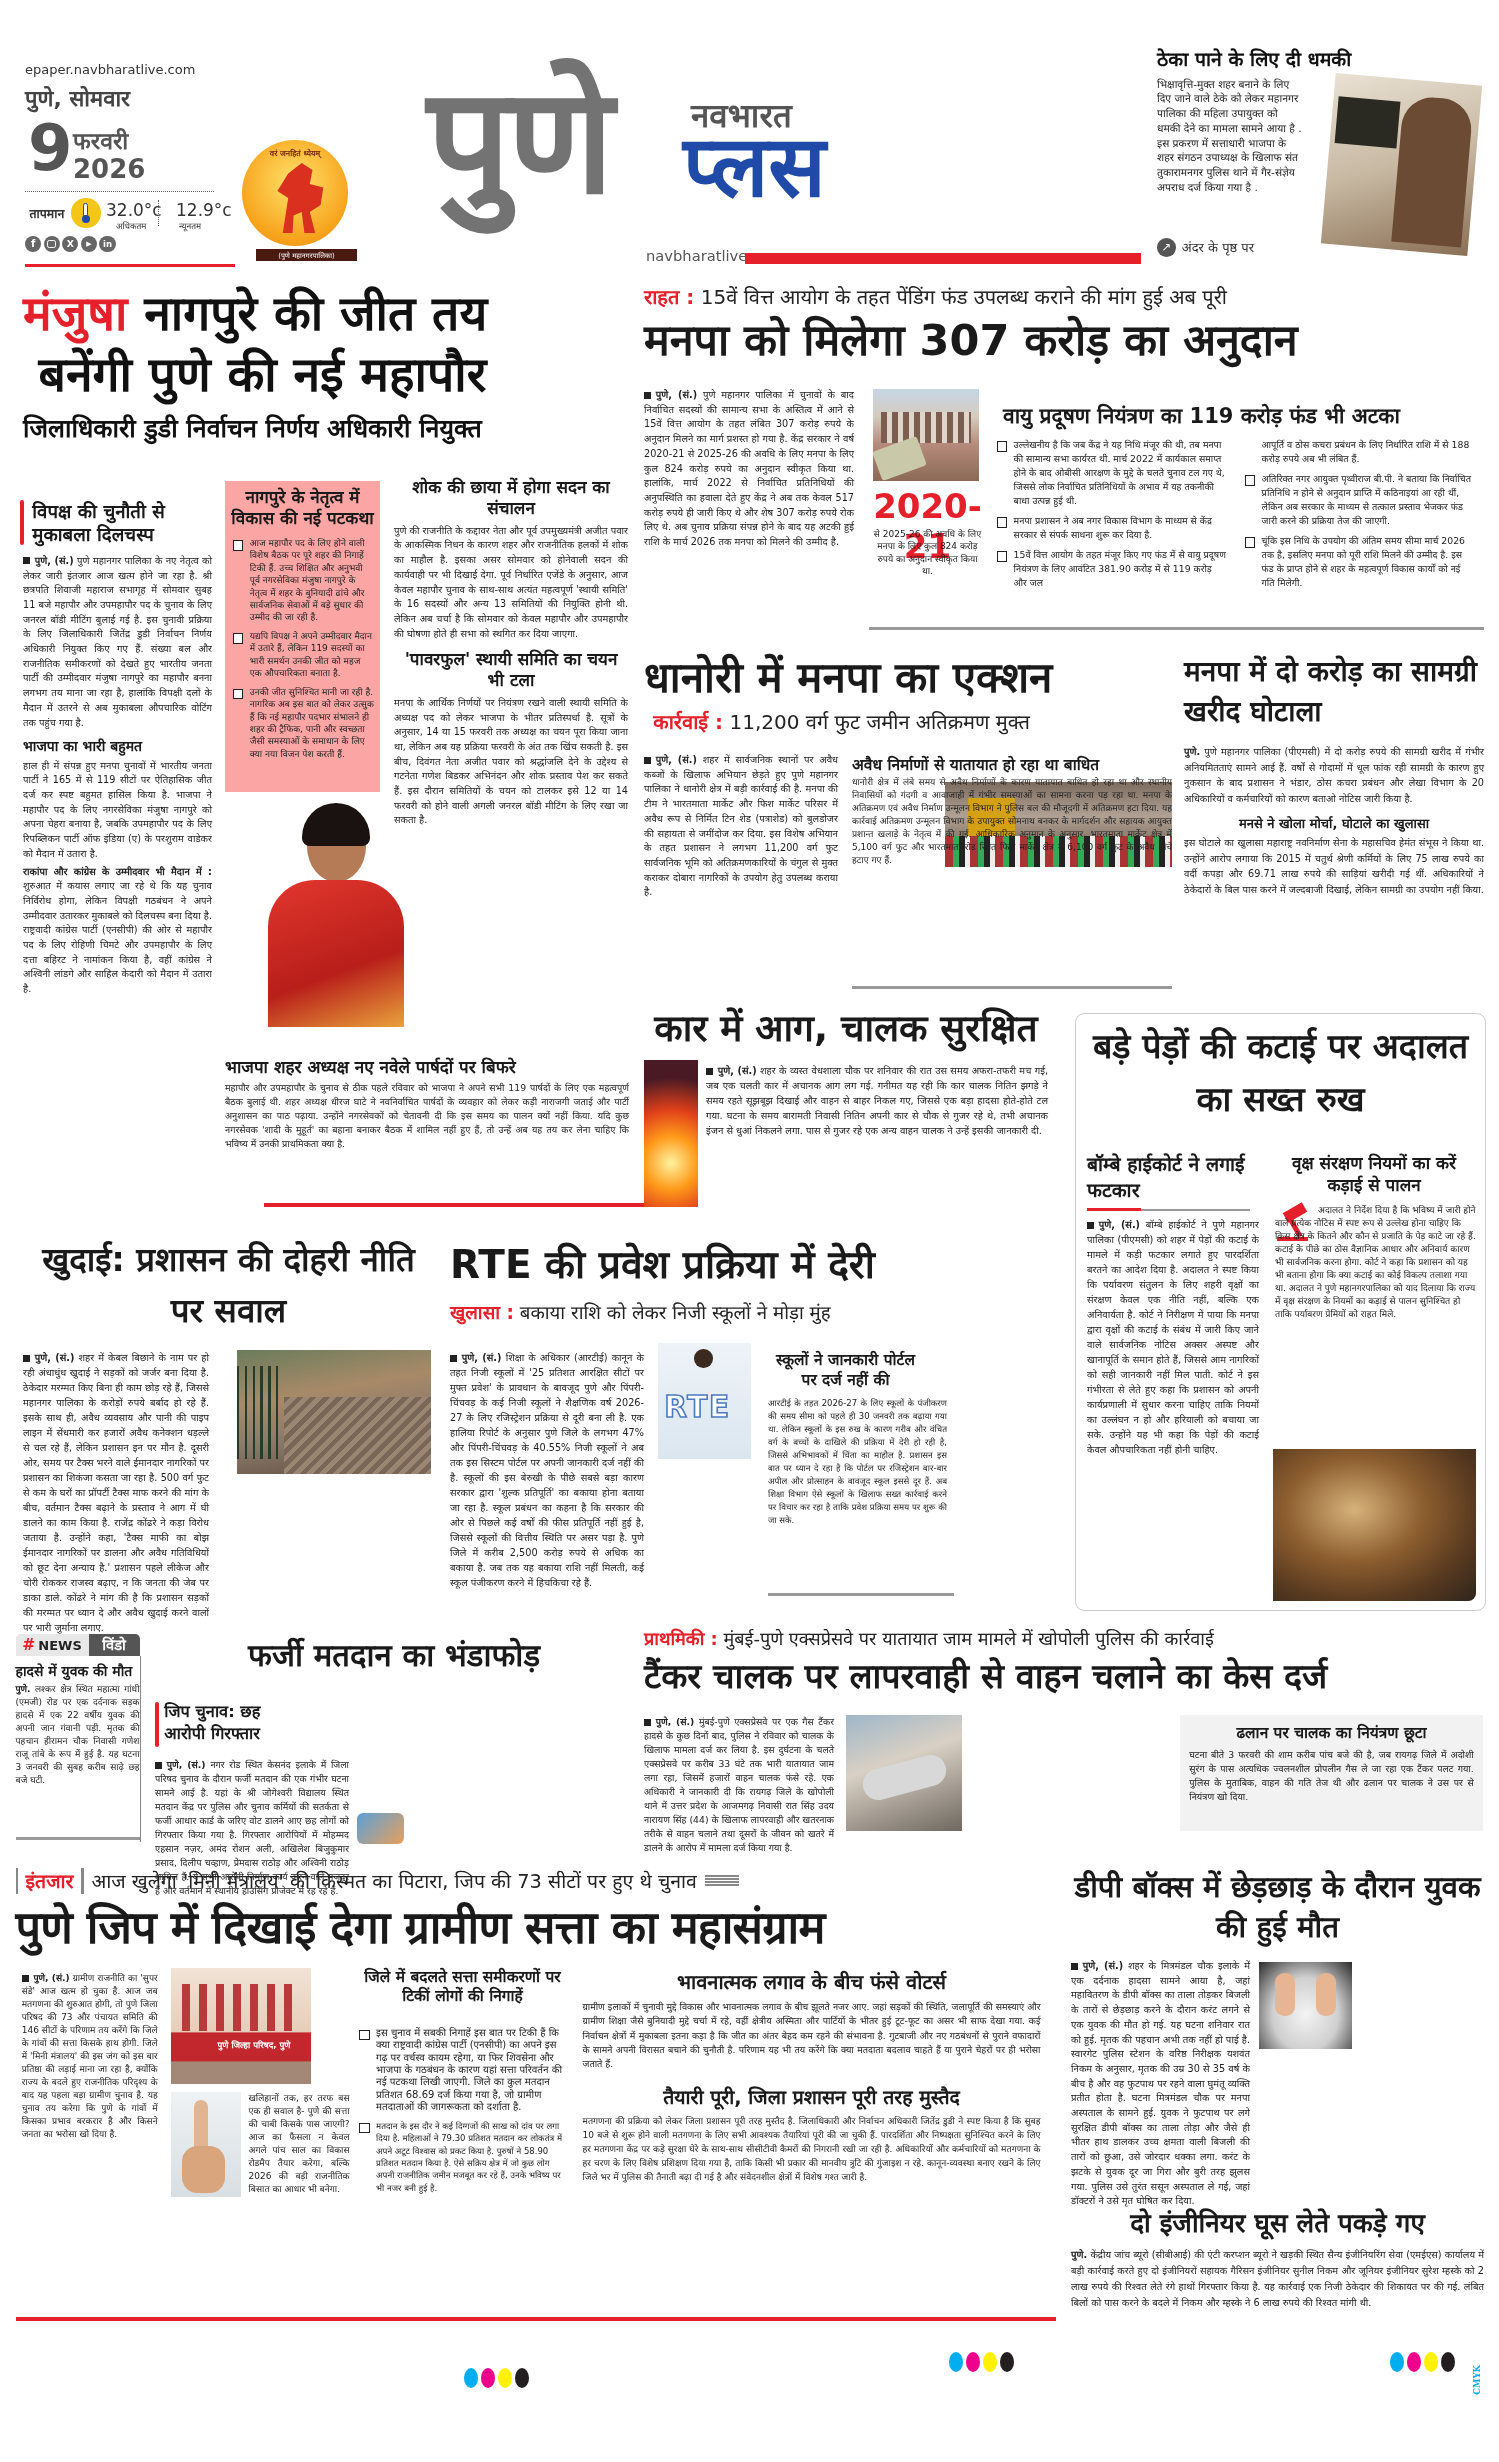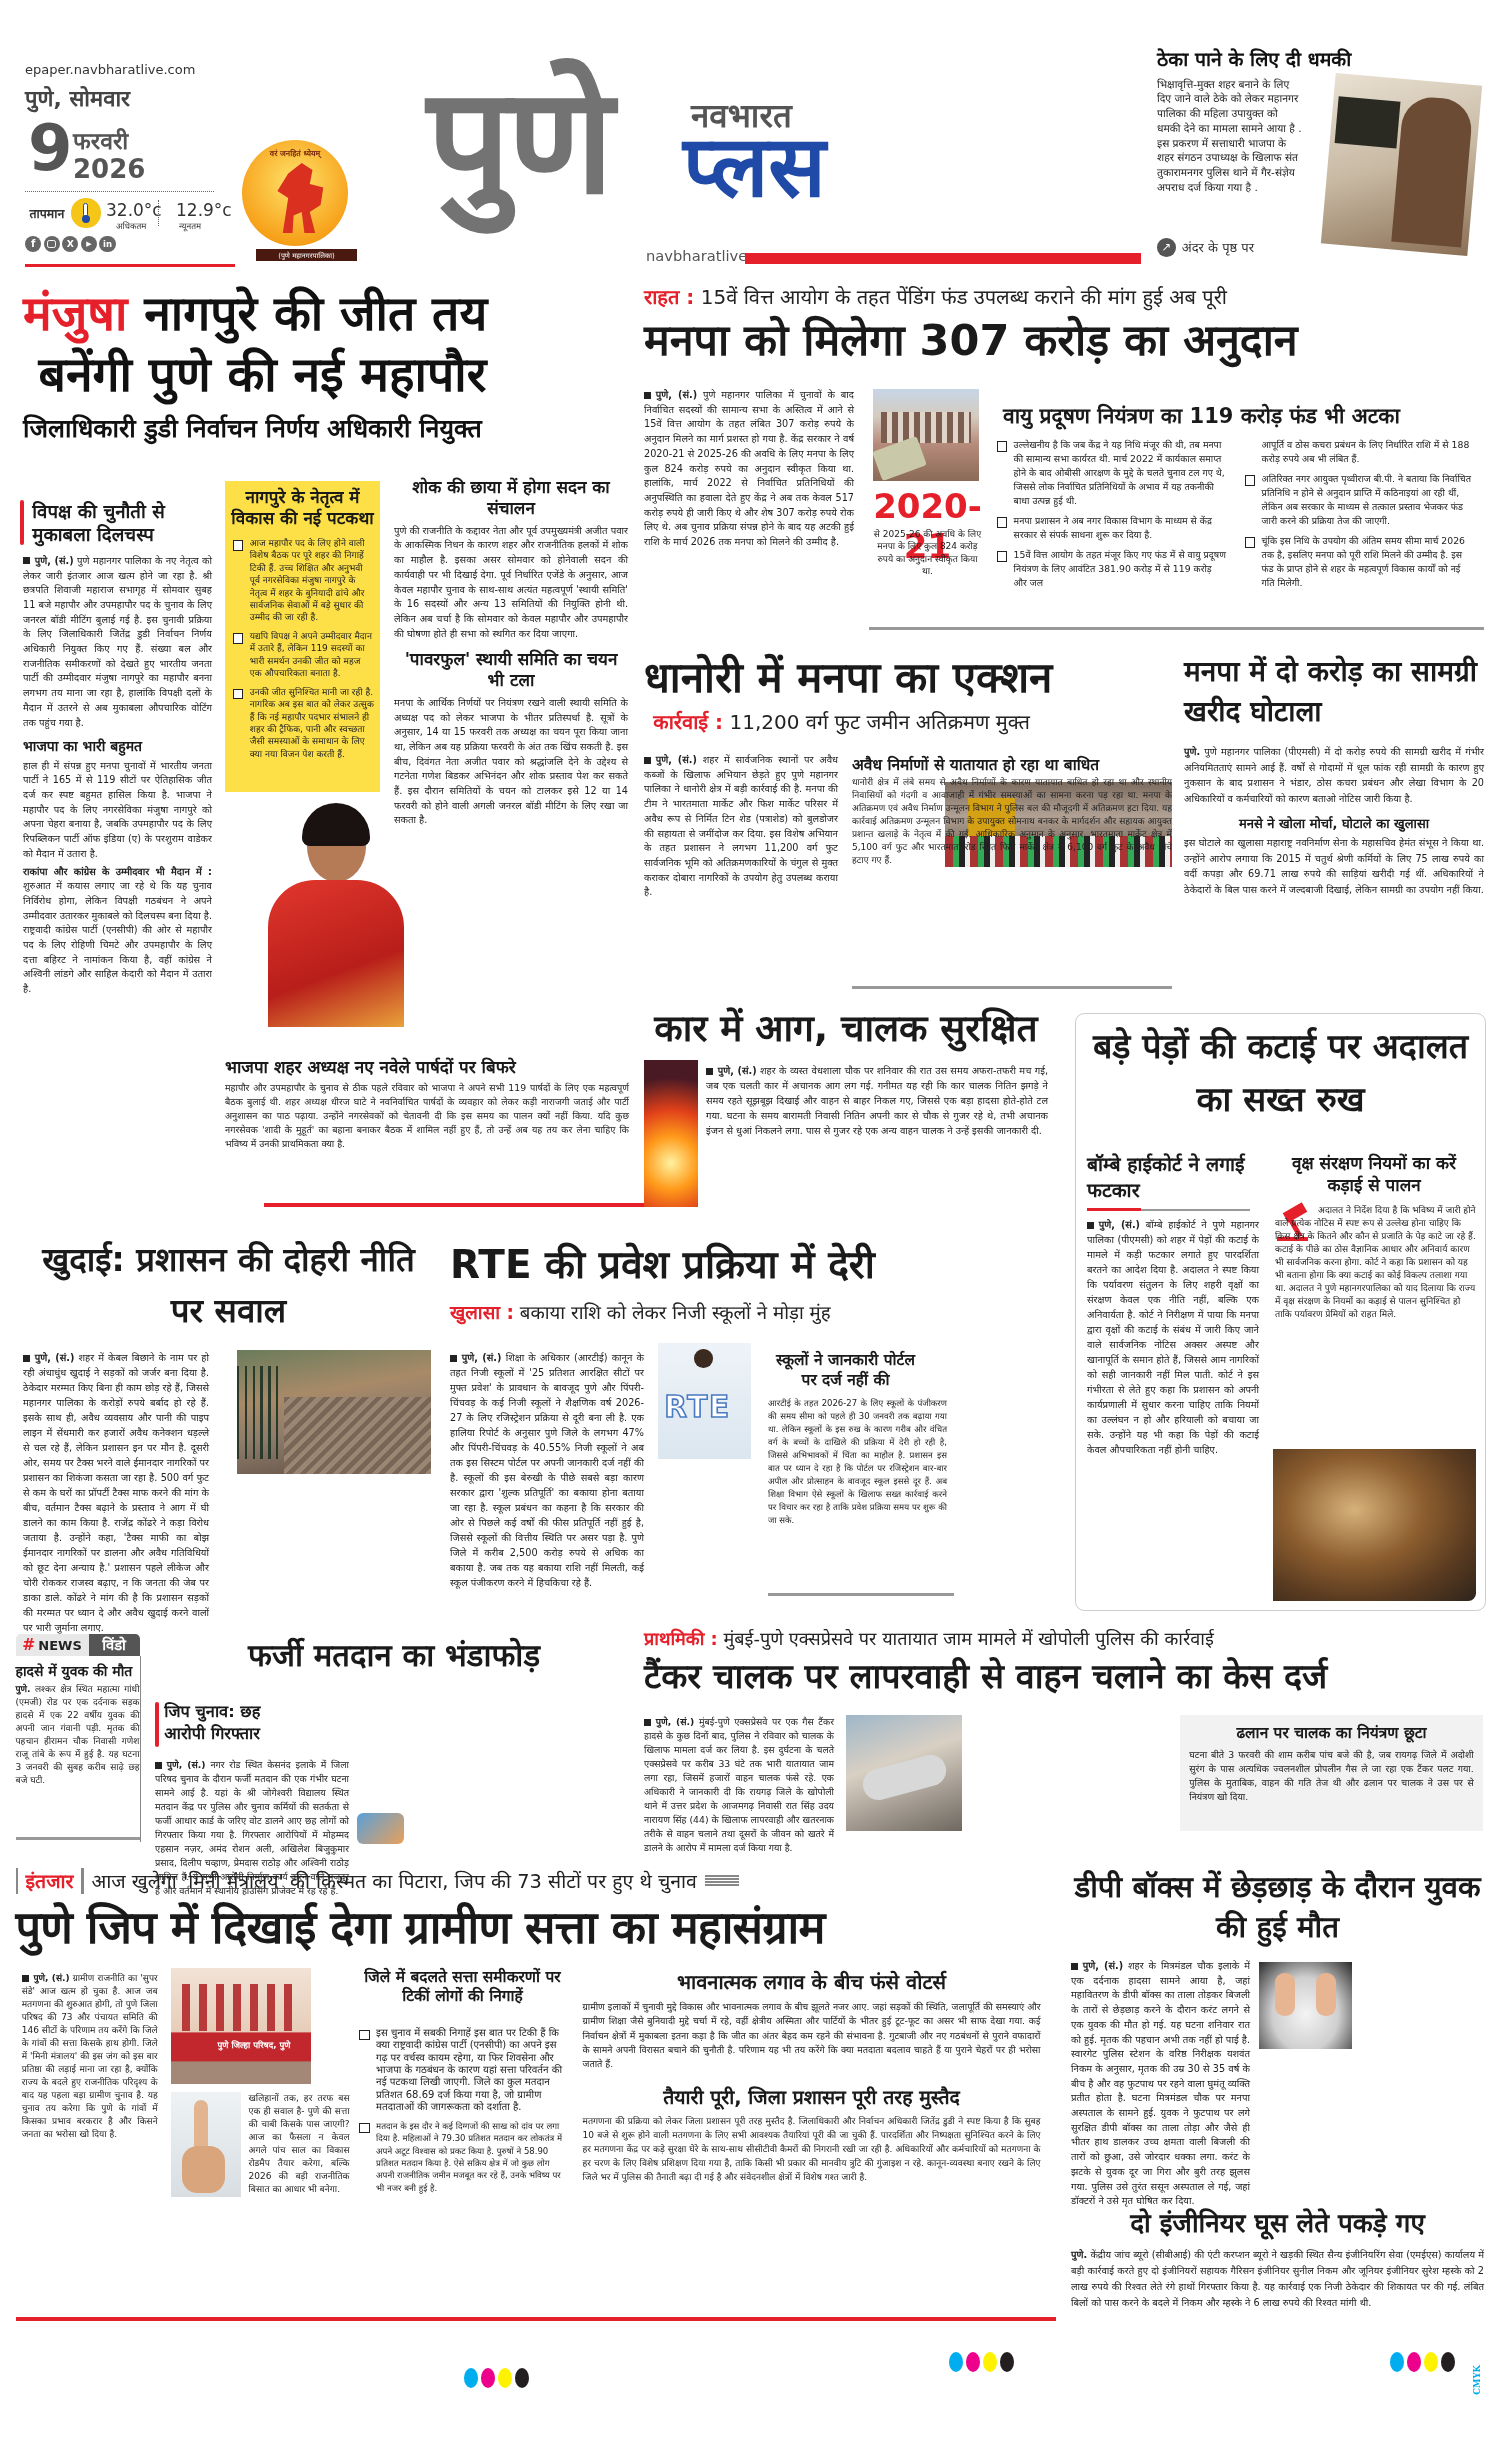--- a/index.html
+++ b/index.html
@@ -90,21 +90,21 @@
 
   <div class="abs" style="left:0;top:217px;width:189px;">
     <div style="position:absolute;left:-3.1px;top:0;width:3.9px;height:45px;background:#e5202a;border-radius:2.3px;"></div>
     <div style="padding-left:9.3px;font-size:18.6px;font-weight:bold;line-height:23px;margin-bottom:7.8px;">विपक्ष की चुनौती से मुकाबला दिलचस्प</div>
     <p class="body-text" style="font-size:9.7px;line-height:14.7px;"><span class="sq"></span><b>पुणे, (सं.)</b> <span>पुणे महानगर पालिका के नए नेतृत्व को लेकर जारी इंतजार आज खत्म होने जा रहा है. श्री छत्रपति शिवाजी महाराज सभागृह में सोमवार सुबह 11 बजे महापौर और उपमहापौर पद के चुनाव के लिए जनरल बॉडी मीटिंग बुलाई गई है. इस चुनावी प्रक्रिया के लिए जिलाधिकारी जितेंद्र डुडी निर्वाचन निर्णय अधिकारी नियुक्त किए गए हैं. संख्या बल और राजनीतिक समीकरणों को देखते हुए भारतीय जनता पार्टी की उम्मीदवार मंजुषा नागपुरे का महापौर बनना लगभग तय माना जा रहा है, हालांकि विपक्षी दलों के मैदान में उतरने से अब मुकाबला औपचारिक वोटिंग तक पहुंच गया है.</span></p>
     <div style="font-size:14px;font-weight:bold;margin:6.2px 0 3.1px;">भाजपा का भारी बहुमत</div>
     <p class="body-text" style="font-size:9.7px;line-height:14.7px;">हाल ही में संपन्न हुए मनपा चुनावों में भारतीय जनता पार्टी ने 165 में से 119 सीटों पर ऐतिहासिक जीत दर्ज कर स्पष्ट बहुमत हासिल किया है. भाजपा ने महापौर पद के लिए नगरसेविका मंजुषा नागपुरे को अपना चेहरा बनाया है, जबकि उपमहापौर पद के लिए रिपब्लिकन पार्टी ऑफ इंडिया (ए) के परशुराम वाडेकर को मैदान में उतारा है.</p>
     <p class="body-text" style="font-size:9.7px;line-height:14.7px;margin-top:3.1px;"><b>राकांपा और कांग्रेस के उम्मीदवार भी मैदान में :</b> <span>शुरुआत में कयास लगाए जा रहे थे कि यह चुनाव निर्विरोध होगा, लेकिन विपक्षी गठबंधन ने अपने उम्मीदवार उतारकर मुकाबले को दिलचस्प बना दिया है. राष्ट्रवादी कांग्रेस पार्टी (एनसीपी) की ओर से महापौर पद के लिए रोहिणी चिमटे और उपमहापौर के लिए दत्ता बहिरट ने नामांकन किया है, वहीं कांग्रेस ने अश्विनी लांडगे और साहिल केदारी को मैदान में उतारा है.</span></p>
   </div>
 
-  <div class="abs" style="left:202px;top:198px;width:155px;height:311px;background:#fde047;padding:6.2px;">
+  <div class="abs" style="left:202px;top:198px;width:155px;height:311px;background:#fca5a5;padding:6.2px;">
     <div style="font-size:17px;font-weight:bold;line-height:21px;text-align:center;margin-bottom:7.8px;">नागपुरे के नेतृत्व में विकास की नई पटकथा</div>
     <ul class="bullet-list">
       <li style="font-size:9px;line-height:12.4px;">आज महापौर पद के लिए होने वाली विशेष बैठक पर पूरे शहर की निगाहें टिकी हैं. उच्च शिक्षित और अनुभवी पूर्व नगरसेविका मंजुषा नागपुरे के नेतृत्व में शहर के बुनियादी ढांचे और सार्वजनिक सेवाओं में बड़े सुधार की उम्मीद की जा रही है.</li>
       <li style="font-size:9px;line-height:12.4px;">यद्यपि विपक्ष ने अपने उम्मीदवार मैदान में उतारे हैं, लेकिन 119 सदस्यों का भारी समर्थन उनकी जीत को महज एक औपचारिकता बनाता है.</li>
       <li style="font-size:9px;line-height:12.4px;">उनकी जीत सुनिश्चित मानी जा रही है. नागरिक अब इस बात को लेकर उत्सुक हैं कि नई महापौर पदभार संभालने ही शहर की ट्रैफिक, पानी और स्वच्छता जैसी समस्याओं के समाधान के लिए क्या नया विजन पेश करती हैं.</li>
     </ul>
   </div>
 
   <div class="img" style="left:245px;top:512px;width:136px;height:233px;background:#fff;">
     <div style="position:absolute;left:39px;top:15.5px;width:59px;height:71px;border-radius:50%;background:#b57a56;"></div>

